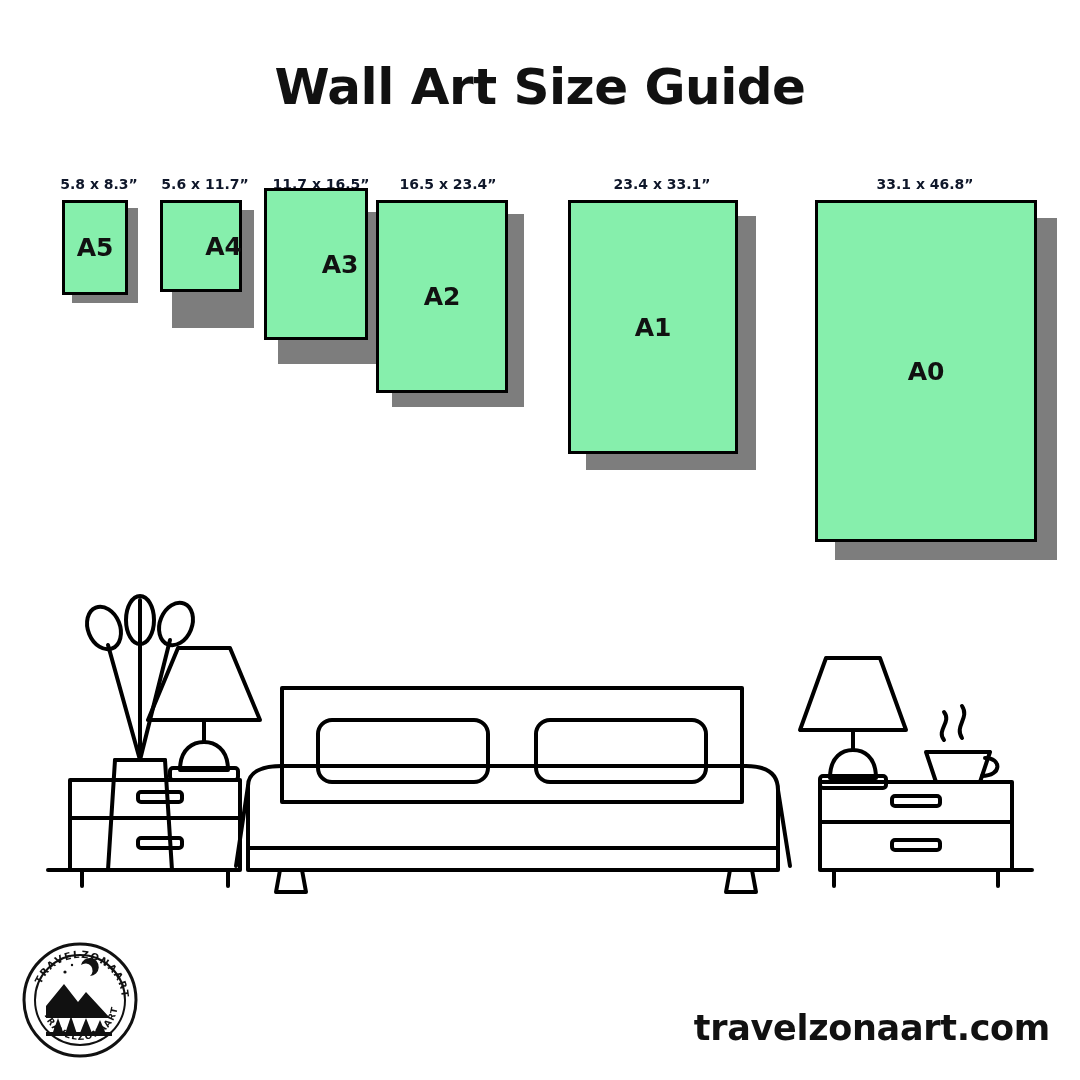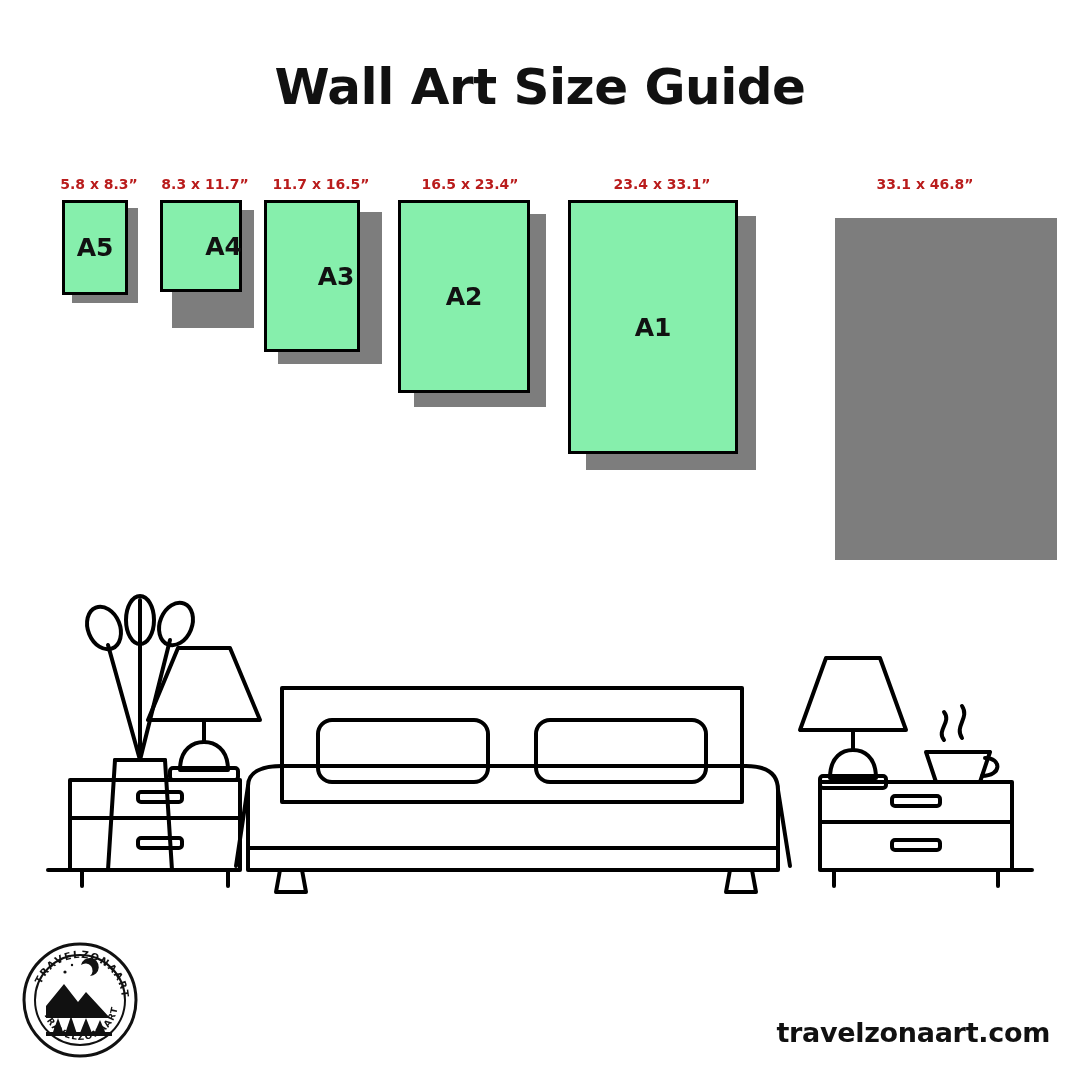--- a/index.html
+++ b/index.html
@@ -40,21 +40,21 @@
   .frame-group {
     position: absolute;
   }
   .frame-dim {
     position: absolute;
     left: 50%;
     transform: translateX(-50%);
     white-space: nowrap;
     font-size: 14px;
     font-weight: 700;
-    color: #b91c1c;
+    color: #0f172a;
   }
   .frame-shadow {
     position: absolute;
     background: #7d7d7d;
   }
   .frame-box {
     position: absolute;
     background: #86efac;
     border: 3px solid #000000;
     box-sizing: border-box;
@@ -84,21 +84,21 @@
     top: 940px;
     width: 120px;
     height: 120px;
   }
 
   
   #website {
     position: absolute;
     right: 30px;
     bottom: 32px;
-    font-size: 27px;
+    font-size: 35px;
     font-weight: 700;
     color: #111111;
     letter-spacing: -0.3px;
     margin-left: 22px;
   }
 </style>
 </head>
 <body>
 
 <div id="page-title">Wall Art Size Guide</div>
@@ -107,54 +107,57 @@
 
   <div class="frame-group" style="left:62px; top:176px; width:74px; height:140px;">
     <div class="frame-dim" style="top:0px;">5.8 x 8.3”</div>
     <div class="frame-shadow" style="left:10px; top:32px; width:66px; height:95px;"></div>
     <div class="frame-box" style="left:0px; top:24px; width:66px; height:95px;">
       <span class="frame-label">A5</span>
     </div>
   </div>
 
   <div class="frame-group" style="left:160px; top:176px; width:100px; height:160px;">
-    <div class="frame-dim" style="top:0px; left:45px;">8.3 x 11.7”</div>
+    <div class="frame-dim" style="top:0px; left:45px;">5.6 x 11.7”</div>
     <div class="frame-shadow" style="left:12px; top:34px; width:82px; height:118px;"></div>
     <div class="frame-box" style="left:0px; top:24px; width:82px; height:92px;padding-left:45px;">
       <span class="frame-label">A4</span>
     </div>
   </div>
 
   <div class="frame-group" style="left:264px; top:176px; width:130px; height:210px;text-align:center;">
     <div class="frame-dim" style="top:0px; left:57px;">11.7 x 16.5”</div>
     <div class="frame-shadow" style="left:14px; top:36px; width:104px; height:152px;"></div>
-    <div class="frame-box" style="left:0px; top:24px; width:96px; height:152px;padding-left:48px;">
+    <div class="frame-box" style="left:0px; top:12px; width:104px; height:152px;padding-left:48px;">
       <span class="frame-label">A3</span>
     </div>
   </div>
 
-  <div class="frame-group" style="left:398px; top:176px; width:165px; height:260px;padding-left:16px;">
+  <div class="frame-group" style="left:376px; top:176px; width:165px; height:260px;padding-left:16px;">
     <div class="frame-dim" style="top:0px; left:72px;">16.5 x 23.4”</div>
     <div class="frame-shadow" style="left:16px; top:38px; width:132px; height:193px;"></div>
     <div class="frame-box" style="left:0px; top:24px; width:132px; height:193px;">
       <span class="frame-label">A2</span>
     </div>
   </div>
 
   <div class="frame-group" style="left:568px; top:176px; width:252px; height:330px;">
     <div class="frame-dim" style="top:0px; left:94px;">23.4 x 33.1”</div>
     <div class="frame-shadow" style="left:18px; top:40px; width:170px; height:254px;"></div>
     <div class="frame-box" style="left:0px; top:24px; width:170px; height:254px;">
       <span class="frame-label">A1</span>
     </div>
   </div>
 
   <div class="frame-group" style="left:815px; top:176px; width:265px; height:420px;">
     <div class="frame-dim" style="top:0px; left:110px;">33.1 x 46.8”</div>
     <div class="frame-shadow" style="left:20px; top:42px; width:222px; height:342px;"></div>
+    <div class="frame-box" style="left:0px; top:24px; width:222px; height:342px;">
+      <span class="frame-label">A0</span>
+    </div>
   </div>
 
 </div>
 
 <div id="furniture">
   <svg viewBox="0 0 1020 330" width="1020" height="330" fill="none" stroke="#000000" stroke-width="4" stroke-linecap="round" stroke-linejoin="round">
 
     <line x1="18" y1="300" x2="42" y2="300"></line>
 
     <line x1="978" y1="300" x2="1002" y2="300"></line>

